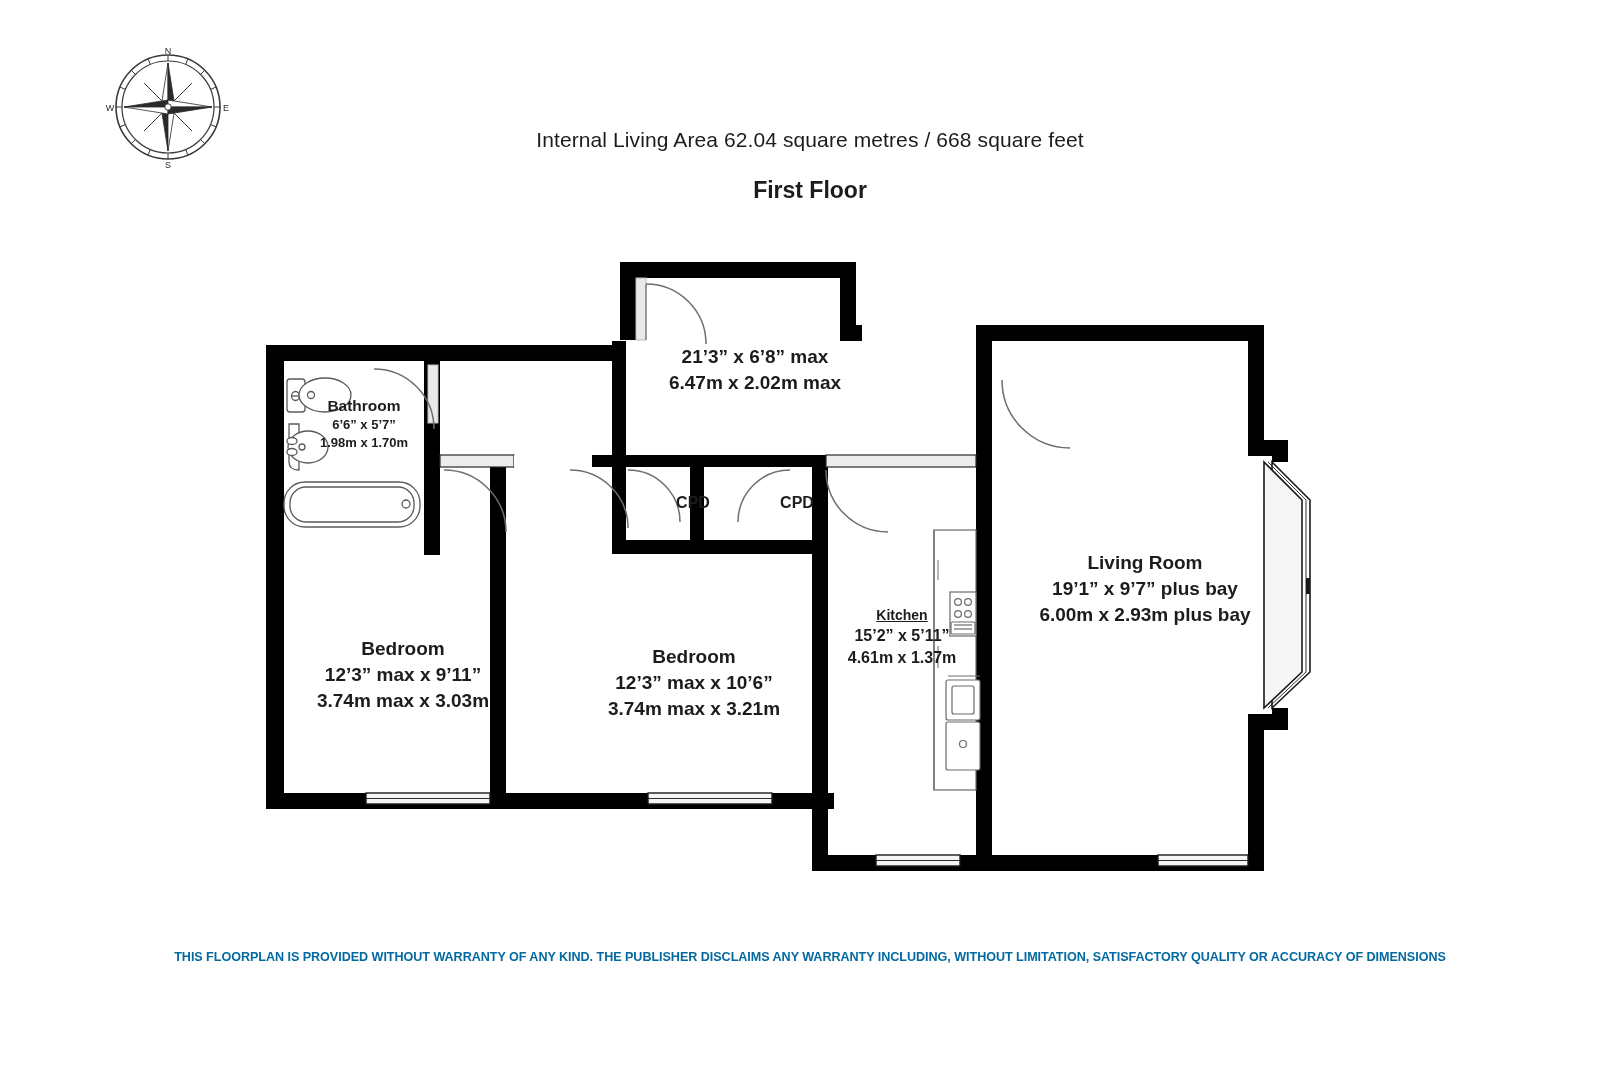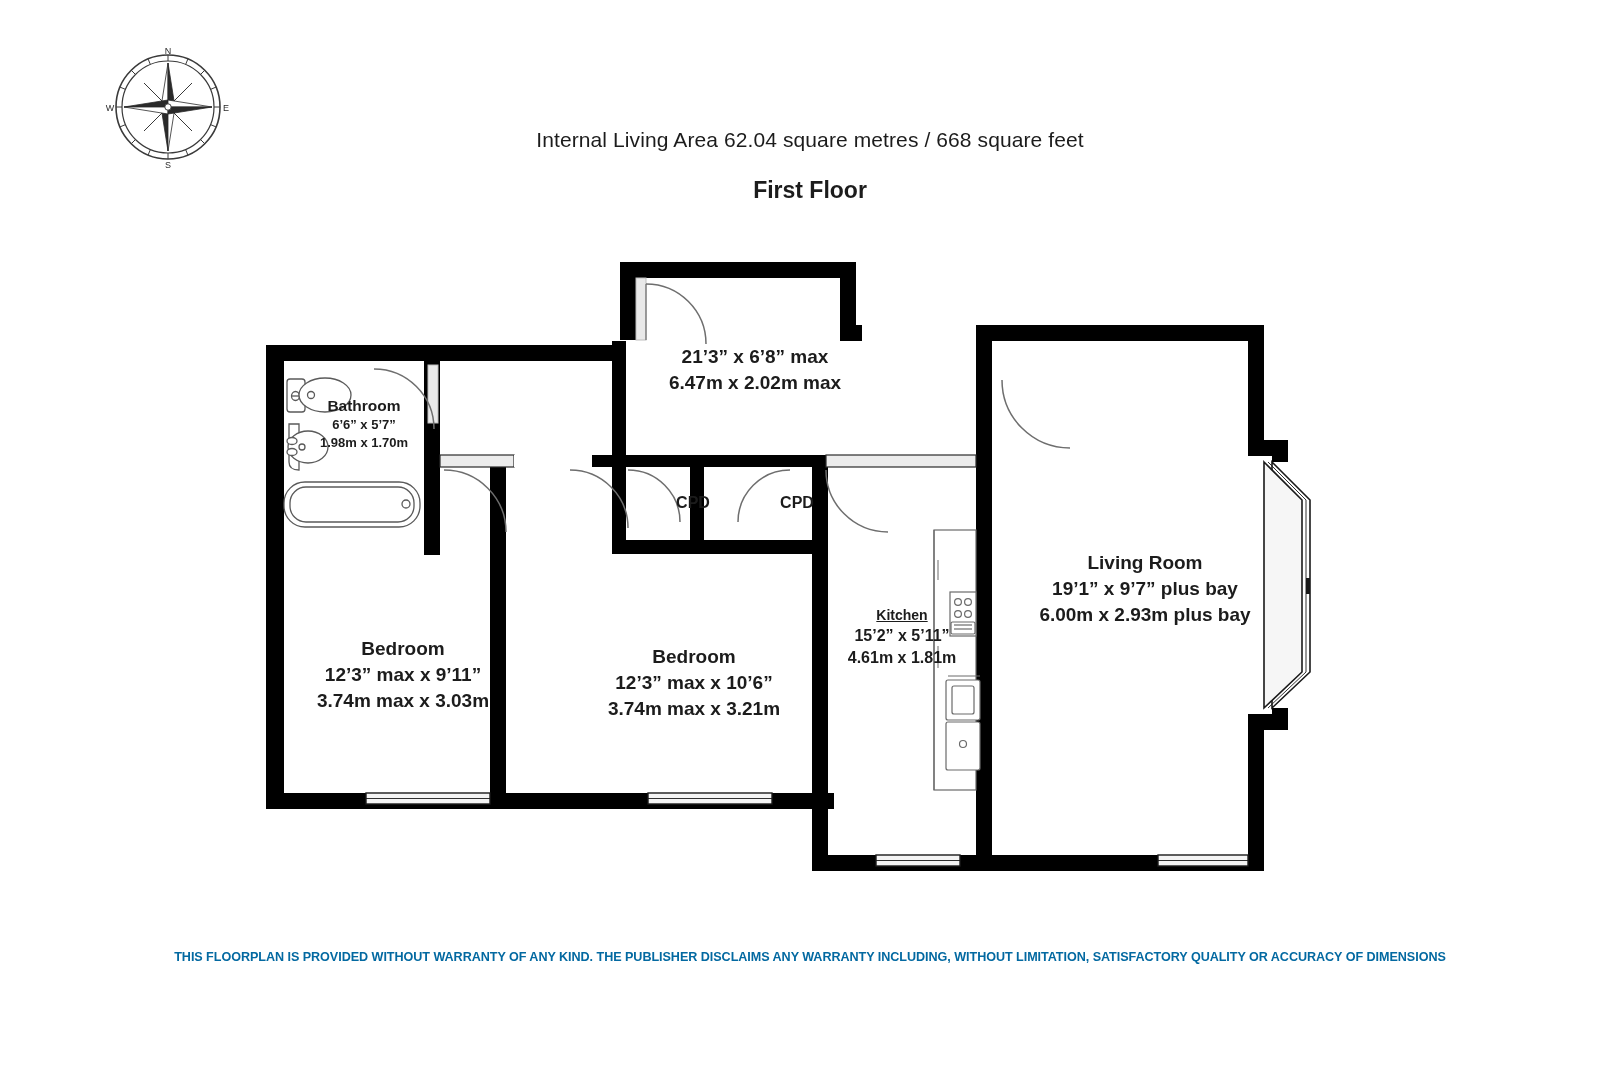--- a/index.html
+++ b/index.html
@@ -315,21 +315,21 @@
 
   <div class="roomlabel" style="left:576px; top:644px; width:236px;">
     <span class="nm">Bedroom</span>
     <span class="dim">12’3” max x 10’6”</span>
     <span class="dim">3.74m max x 3.21m</span>
   </div>
 
   <div class="roomlabel tiny" style="left:828px; top:606px; width:148px;">
     <span class="nm">Kitchen</span>
     <span class="dim">15’2” x 5’11”</span>
-    <span class="dim">4.61m x 1.81m</span>
+    <span class="dim">4.61m x 1.37m</span>
   </div>
 
   <div class="roomlabel" style="left:1020px; top:550px; width:250px;">
     <span class="nm">Living Room</span>
     <span class="dim">19’1” x 9’7” plus bay</span>
     <span class="dim">6.00m x 2.93m plus bay</span>
   </div>
 
   <div class="cpdlabel" style="left:626px; top:494px; width:68px;">CPD</div>
   <div class="cpdlabel" style="left:730px; top:494px; width:68px;">CPD</div>

